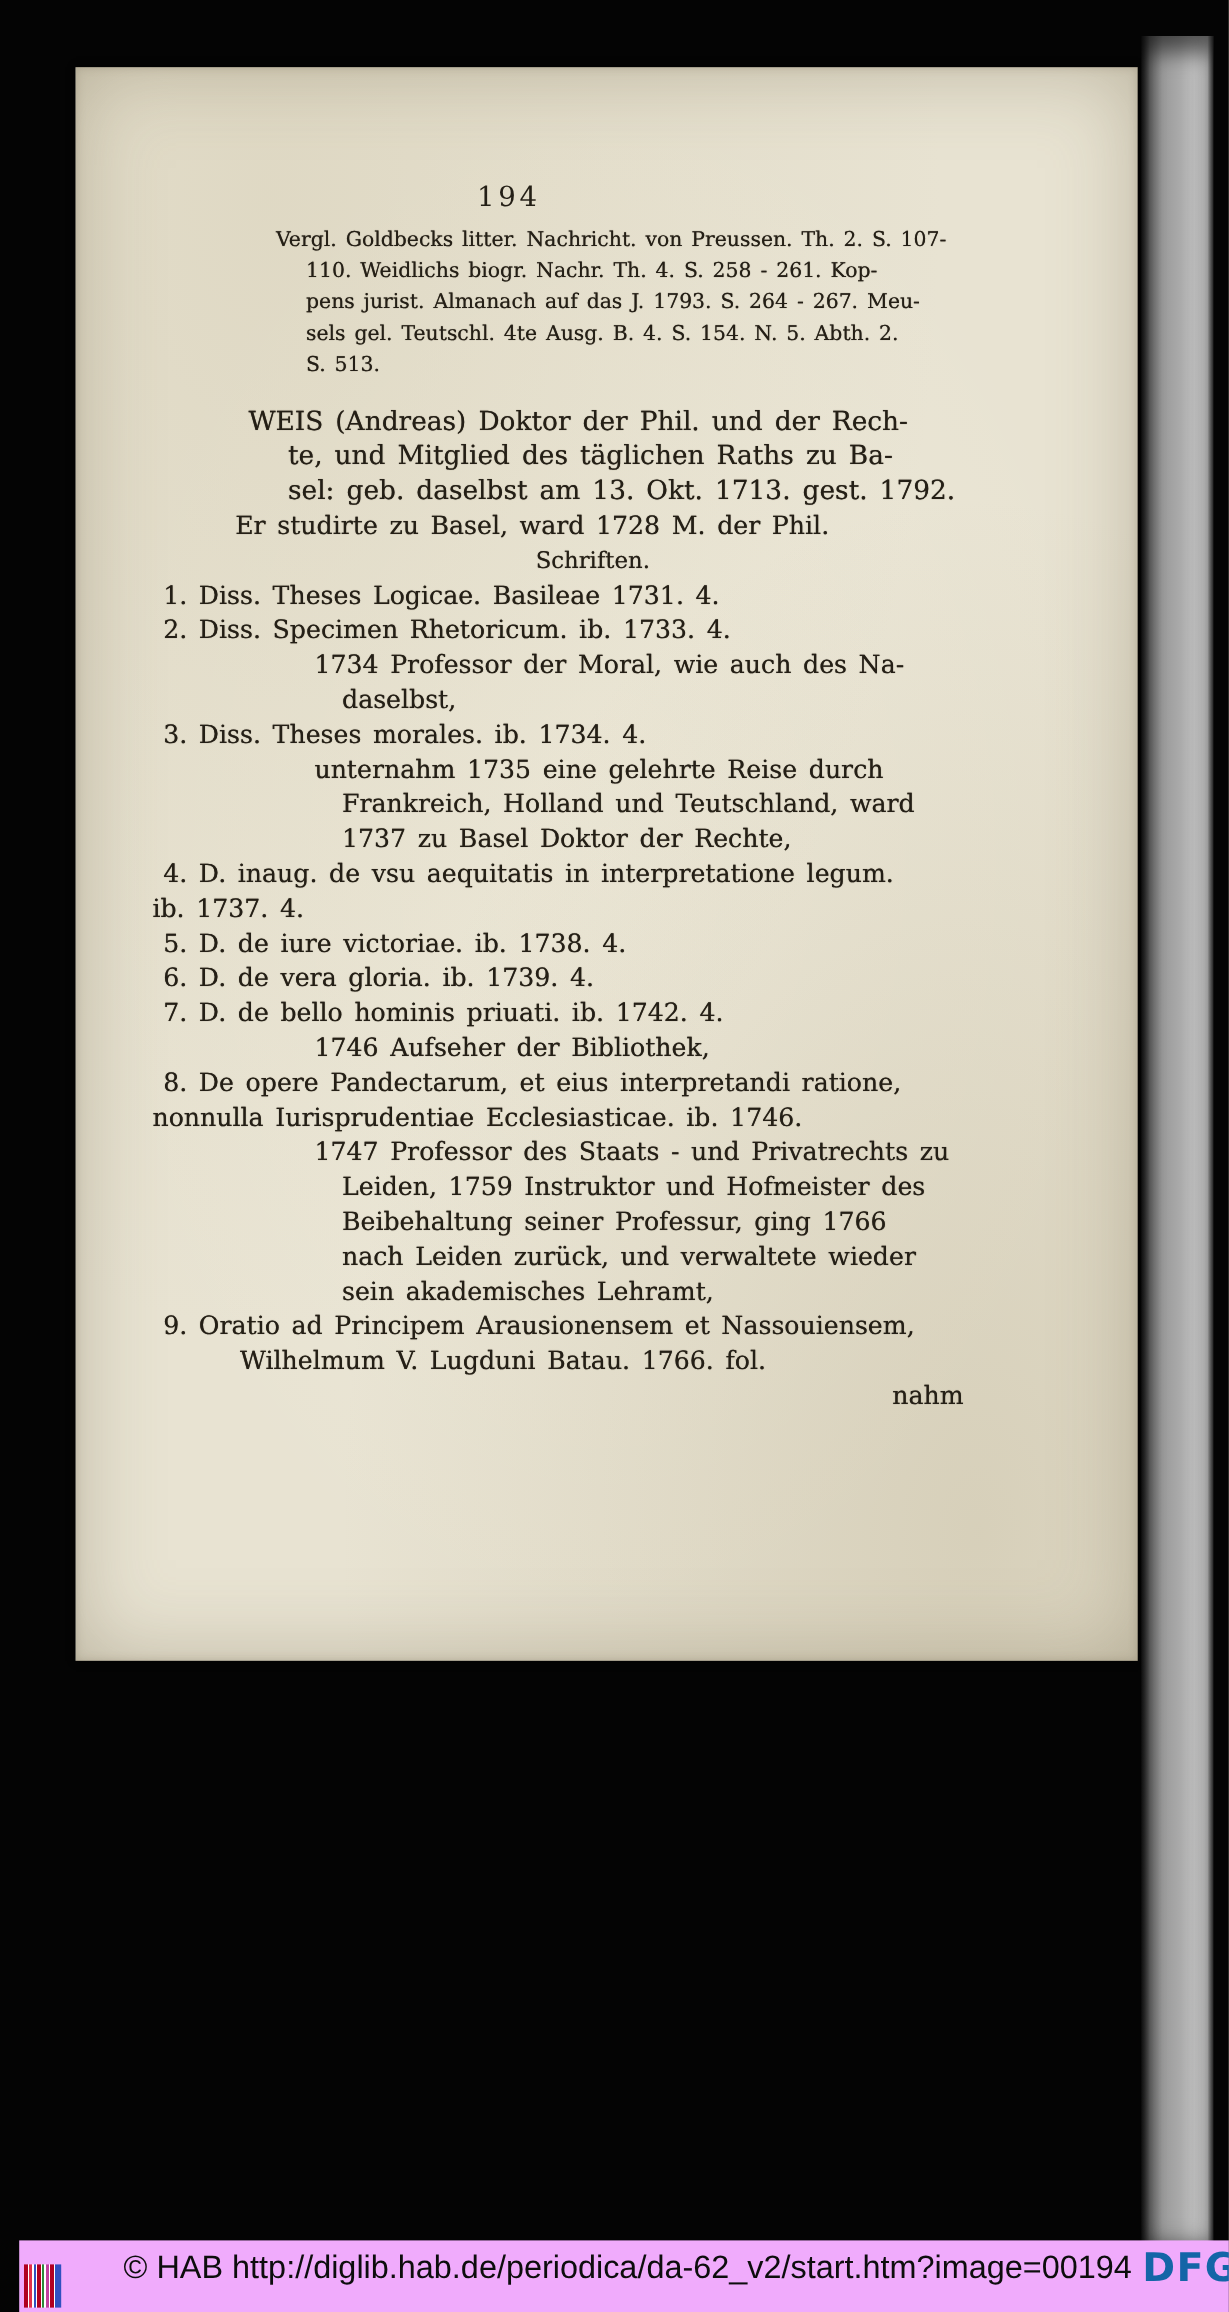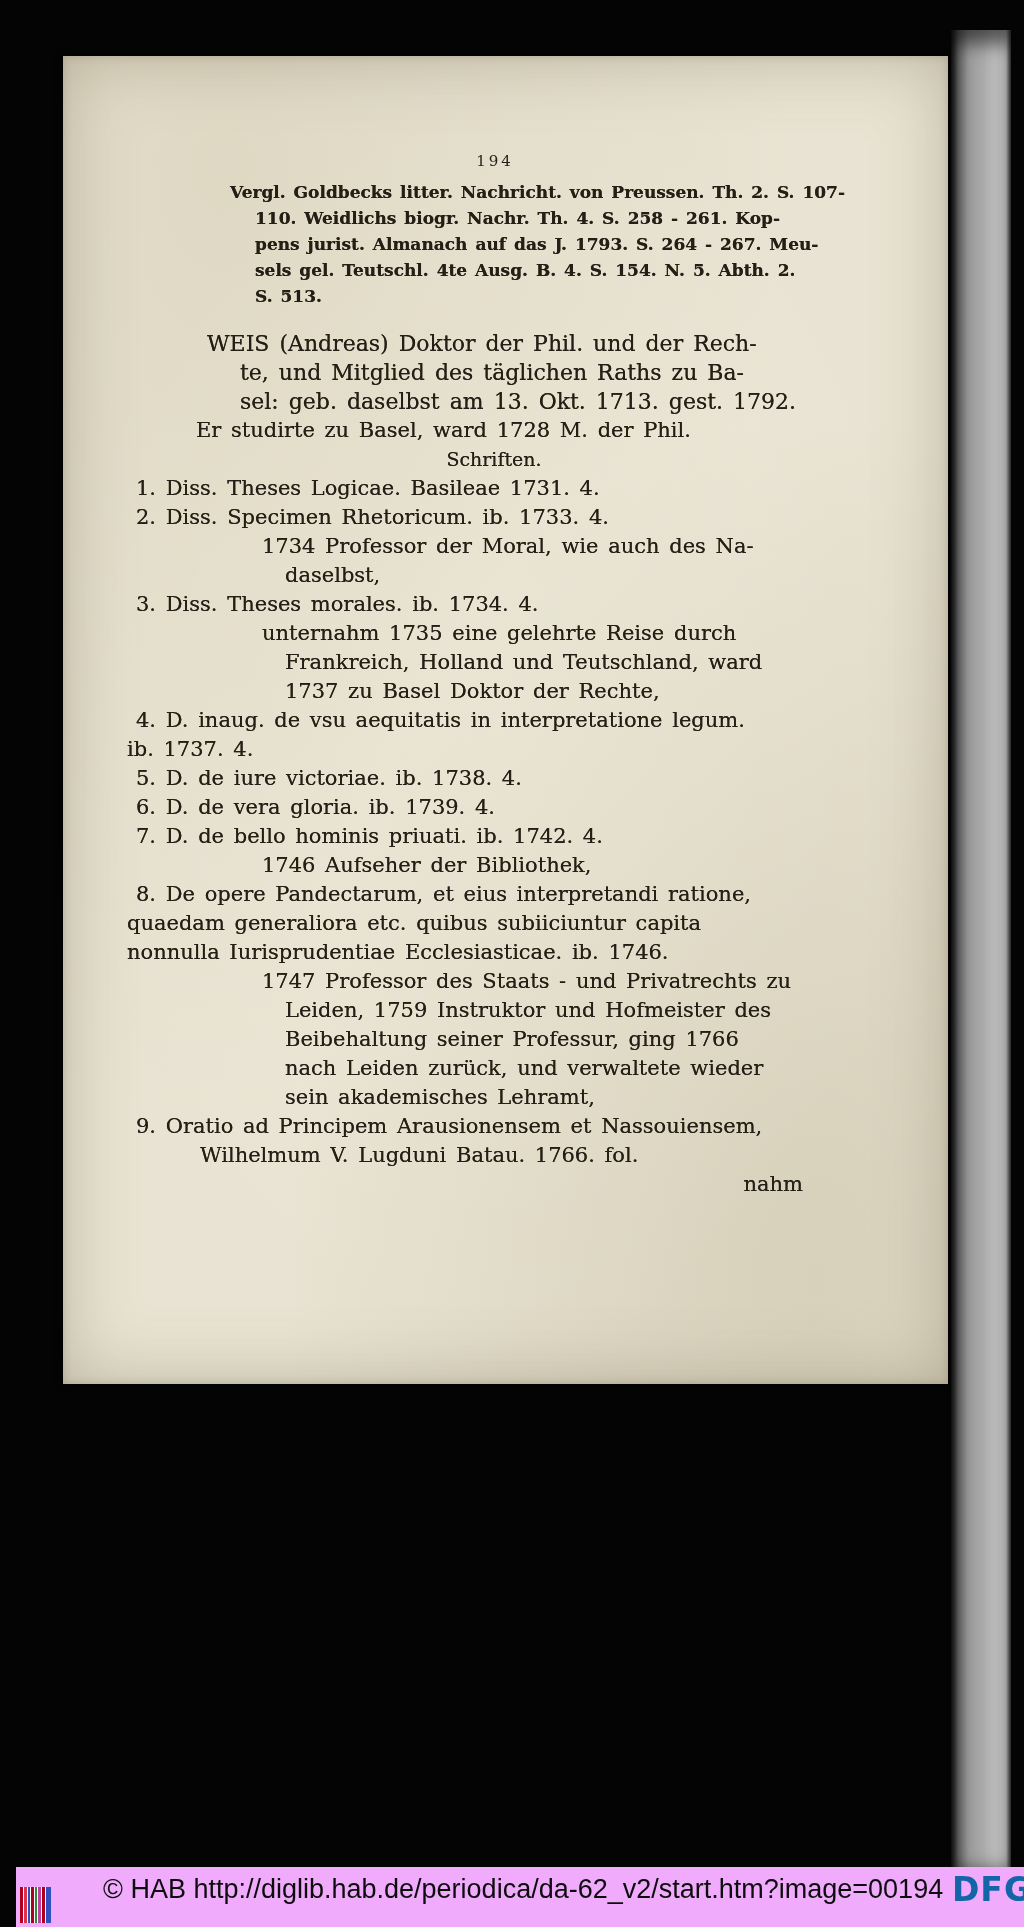--- a/index.html
+++ b/index.html
@@ -24,34 +24,34 @@
     box-shadow:
       inset 0 0 70px rgba(115,104,78,.38),
       inset 0 0 8px  rgba(90,80,60,.25),
       0 0 6px rgba(0,0,0,.9);
   }
 
   .text-area{position:absolute;left:0;top:0;right:0;color:#241f16;}
 
   .pagenum{
     margin-top:96px;
-    padding-left:118px; width:628px;
+    padding-left:47px; width:628px;
     text-align:center;
-    font-size:15px; letter-spacing:3px;
+    font-size:23px; letter-spacing:3px;
   }
 
   .ln{
     line-height:29px;
     font-size:21px;
     word-spacing:3px;
     text-shadow:0 0 .6px rgba(40,32,20,.85);
     white-space:nowrap;
   }
   
-  .ref1,.ref{font-size:17px;line-height:26px;word-spacing:2px;font-weight:bold;}
+  .ref1,.ref{font-size:17px;line-height:26px;word-spacing:2px;}
   .ref1{margin-top:9px;padding-left:167px;}
   .ref {padding-left:192px;}
 
   
   .e1{margin-top:20px;padding-left:144px;font-size:22px;}
   .e2{padding-left:177px;font-size:22px;}
   .body{padding-left:133px;}
   .c{ text-align:center;padding-left:117px;width:628px;font-size:19px;}
   .it{ padding-left:73px;}
   .itc{ padding-left:64px;}
@@ -125,21 +125,20 @@
         <div class="ln car">unternahm 1735 eine gelehrte Reise durch</div>
         <div class="ln carc">Frankreich, Holland und Teutschland, ward</div>
         <div class="ln carc">1737 zu Basel Doktor der Rechte,</div>
         <div class="ln it">4. D. inaug. de vsu aequitatis in interpretatione legum.</div>
         <div class="ln itc">ib. 1737. 4.</div>
         <div class="ln it">5. D. de iure victoriae. ib. 1738. 4.</div>
         <div class="ln it">6. D. de vera gloria. ib. 1739. 4.</div>
         <div class="ln it">7. D. de bello hominis priuati. ib. 1742. 4.</div>
         <div class="ln car">1746 Aufseher der Bibliothek,</div>
         <div class="ln it">8. De opere Pandectarum, et eius interpretandi ratione,</div>
-        <div class="ln itc">quaedam generaliora etc. quibus subiiciuntur capita</div>
         <div class="ln itc">nonnulla Iurisprudentiae Ecclesiasticae. ib. 1746.</div>
         <div class="ln car">1747 Professor des Staats - und Privatrechts zu</div>
         <div class="ln carc">Leiden, 1759 Instruktor und Hofmeister des</div>
         <div class="ln carc">Beibehaltung seiner Professur, ging 1766</div>
         <div class="ln carc">nach Leiden zurück, und verwaltete wieder</div>
         <div class="ln carc">sein akademisches Lehramt,</div>
         <div class="ln it">9. Oratio ad Principem Arausionensem et Nassouiensem,</div>
         <div class="ln itc9">Wilhelmum V. Lugduni Batau. 1766. fol.</div>
         <div class="ln rt">nahm</div>
       </div>

